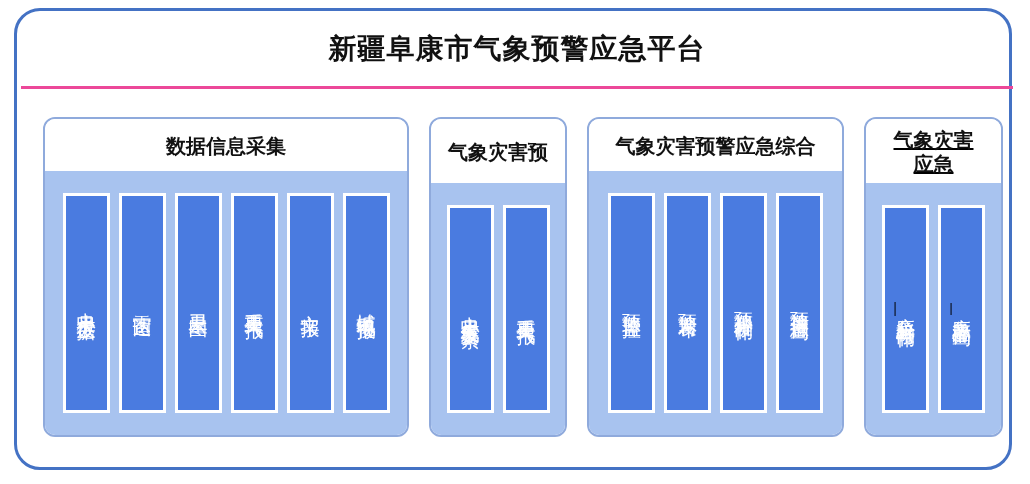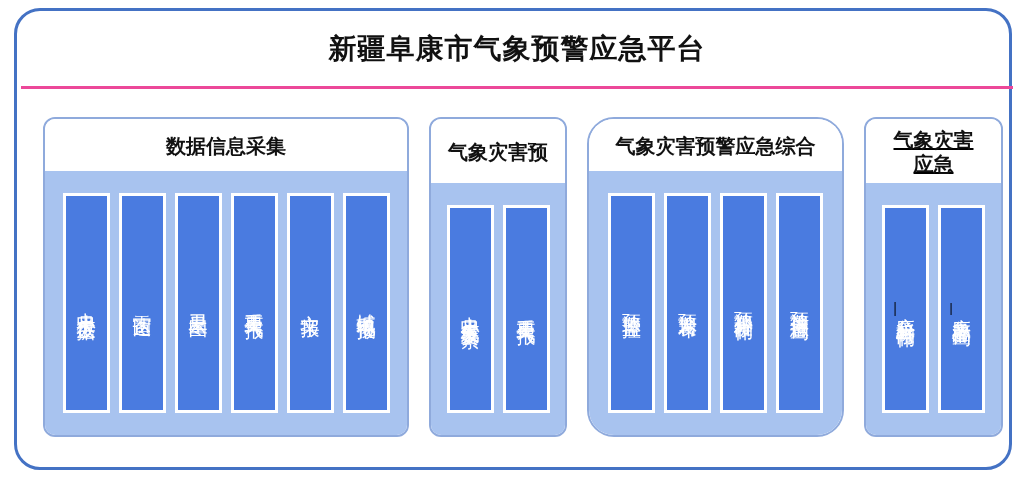--- a/index.html
+++ b/index.html
@@ -122,21 +122,21 @@
     white-space: nowrap;
   }
 
   
   .card-collect      { width: 366px; }
   .card-collect .chip { width: 47px; }
 
   .card-monitor      { width: 138px; }
   .card-monitor .chip { width: 47px; }
 
-  .card-integrated   { width: 257px; border-radius: 27px; }
+  .card-integrated   { width: 257px; }
   .card-integrated .chip { width: 47px; }
 
   .card-response     { width: 139px; text-decoration: underline; }
   .card-response .chip { width: 47px; }
 </style>
 </head>
 <body>
 
 <div class="platform-frame">
 

